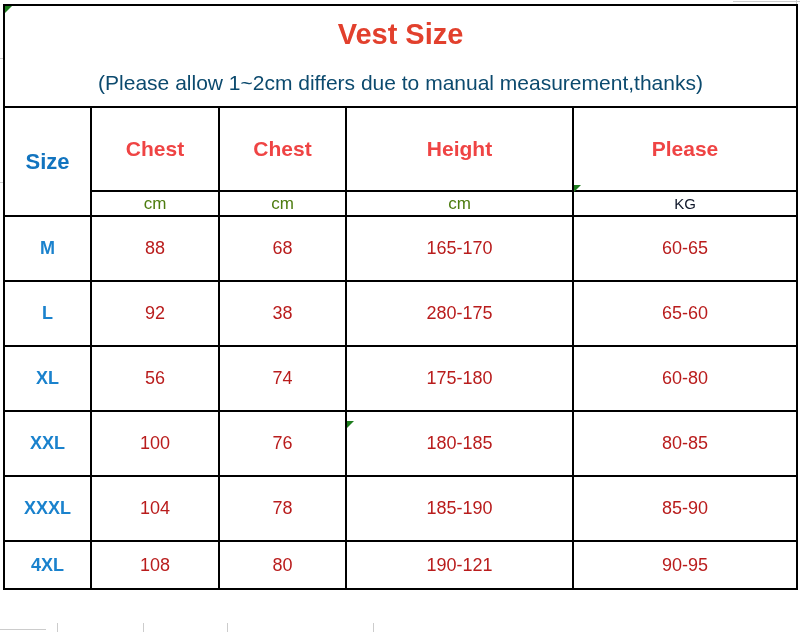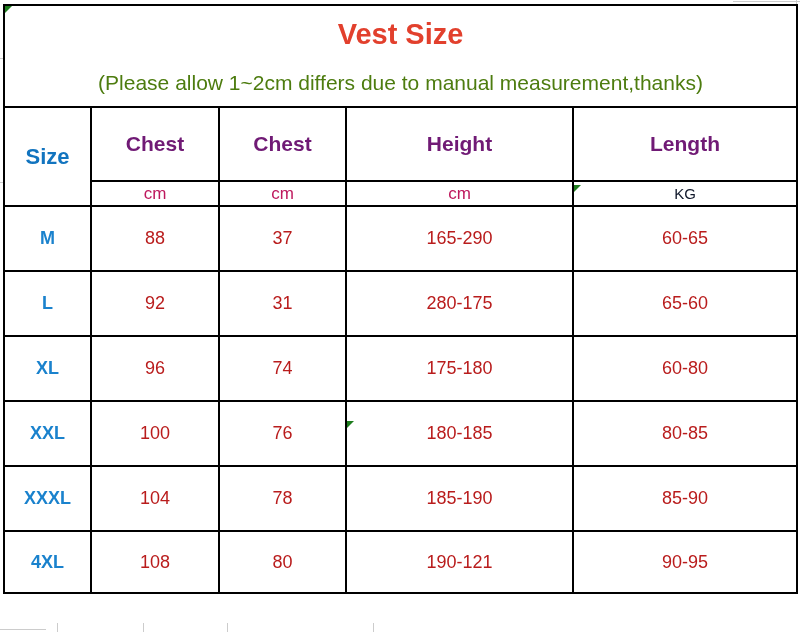--- a/index.html
+++ b/index.html
@@ -25,59 +25,59 @@
     background: #ffffff;
   }
   table.size-chart td, table.size-chart th {
     border: 2px solid #000000;
     text-align: center;
     vertical-align: middle;
     padding: 0;
     overflow: hidden;
   }
   .row-title    { height: 102px; }
-  .row-header   { height: 74px; }
+  .row-header   { height: 84px; }
   .row-units    { height: 25px; }
   .row-data     { height: 65px; }
-  .row-data-last{ height: 62px; margin-top: 16px; }
+  .row-data-last{ height: 48px; margin-top: 16px; }
 
   .title-cell-inner {
     display: flex;
     flex-direction: column;
     align-items: center;
     justify-content: center;
     gap: 23px;
     height: 100%;
   }
   .chart-title {
     font-size: 29px;
     font-weight: bold;
     color: #e2402d;
     line-height: 1;
   }
   .chart-subtitle {
     font-size: 21px;
     font-weight: normal;
-    color: #4d7c0f;
+    color: #0c4a6e;
     line-height: 1;
   }
   .size-head {
     font-size: 22px;
     font-weight: bold;
     color: #1274bf;
   }
   .col-head {
     font-size: 21px;
     font-weight: bold;
-    color: #701a75;
+    color: #ef4444;
   }
   .unit-cell {
     font-size: 17px;
     font-weight: normal;
-    color: #be185d;
+    color: #4d7c0f;
   }
   .unit-kg {
     font-size: 15px;
     color: #0f172a;
   }
   .size-label {
     font-size: 18px;
     font-weight: bold;
     color: #1a82cd;
   }
@@ -129,47 +129,47 @@
           <div class="chart-subtitle">(Please allow 1~2cm differs due to manual measurement,thanks)</div>
         </div>
       </td>
     </tr>
 
     <tr class="row-header">
       <th rowspan="2" class="size-head">Size</th>
       <th class="col-head">Chest</th>
       <th class="col-head">Chest</th>
       <th class="col-head">Height</th>
-      <th class="col-head">Length</th>
+      <th class="col-head">Please</th>
     </tr>
 
     <tr class="row-units">
       <td class="unit-cell">cm</td>
       <td class="unit-cell">cm</td>
       <td class="unit-cell">cm</td>
       <td class="unit-cell unit-kg">KG</td>
     </tr>
 
     <tr class="row-data">
       <td class="size-label">M</td>
       <td class="data-cell">88</td>
-      <td class="data-cell">37</td>
-      <td class="data-cell">165-290</td>
+      <td class="data-cell">68</td>
+      <td class="data-cell">165-170</td>
       <td class="data-cell">60-65</td>
     </tr>
     <tr class="row-data">
       <td class="size-label">L</td>
       <td class="data-cell">92</td>
-      <td class="data-cell">31</td>
+      <td class="data-cell">38</td>
       <td class="data-cell">280-175</td>
       <td class="data-cell">65-60</td>
     </tr>
     <tr class="row-data">
       <td class="size-label">XL</td>
-      <td class="data-cell">96</td>
+      <td class="data-cell">56</td>
       <td class="data-cell">74</td>
       <td class="data-cell">175-180</td>
       <td class="data-cell">60-80</td>
     </tr>
     <tr class="row-data">
       <td class="size-label">XXL</td>
       <td class="data-cell">100</td>
       <td class="data-cell">76</td>
       <td class="data-cell">180-185</td>
       <td class="data-cell">80-85</td>

